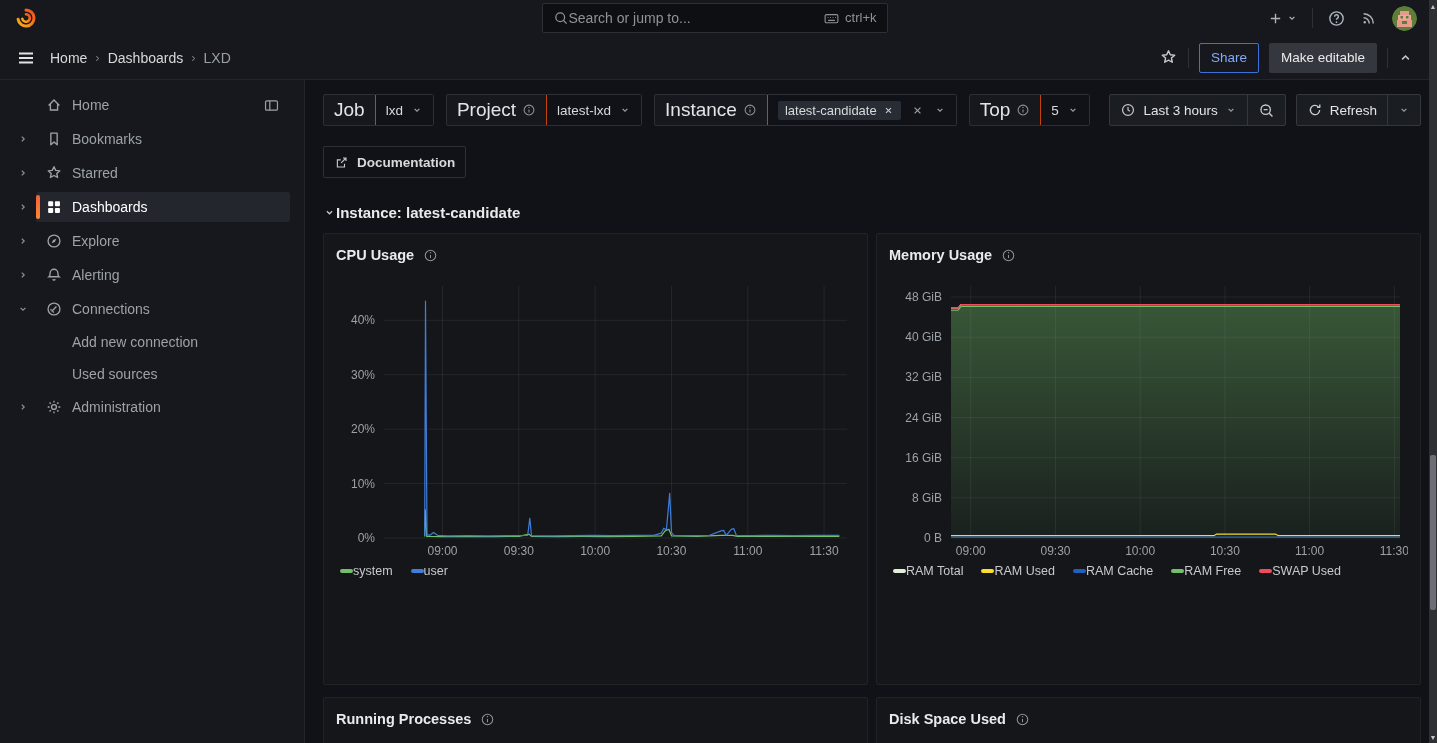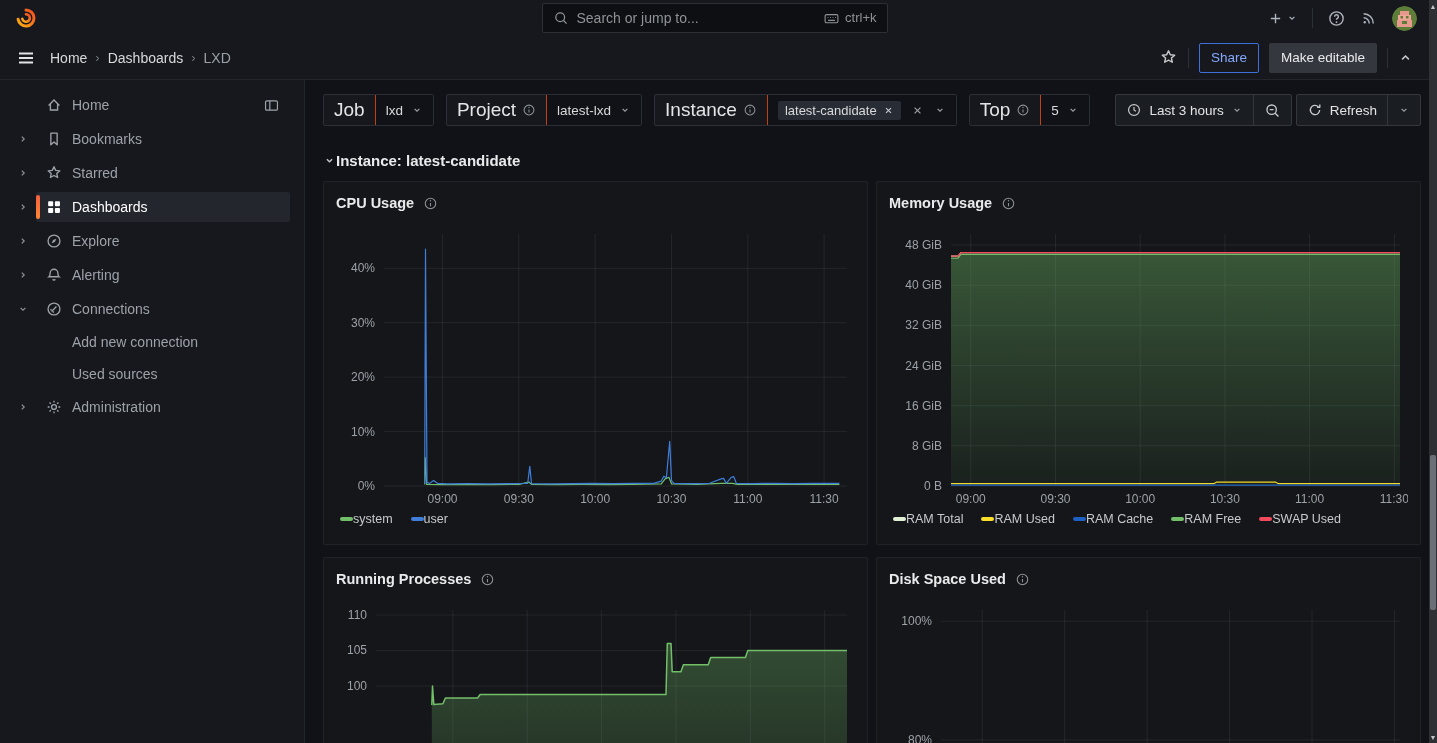--- a/index.html
+++ b/index.html
@@ -5,21 +5,21 @@
   * { margin:0; padding:0; box-sizing:border-box; }
   html,body { width:1437px; height:743px; overflow:hidden; background:#111217;
     font-family:"Liberation Sans", sans-serif; color:#d8d9da; }
 
   
   .topnav { position:fixed; top:0; left:0; right:8px; height:36px; background:#16181d;
     display:flex; align-items:center; padding:0 12px 0 14px; z-index:30; }
   .logo { width:24px; height:24px; display:flex; }
   .searchbox { position:absolute; left:50%; transform:translateX(-50%); width:346px; height:30px;
     background:#0e0f13; border:1px solid #2c3036; border-radius:2px;
-    display:flex; align-items:center; padding:0 10px; color:#8e9297; font-size:14px; gap:8px; cursor:text; }
+    display:flex; align-items:center; padding:0 10px; color:#8e9297; font-size:14px; cursor:text; }
   .searchbox .ph { flex:1; }
   .kbd-hint { display:flex; align-items:flex-start; gap:5px; color:#8e9297; font-size:13px; }
   .nav-right { margin-left:auto; display:flex; align-items:center; gap:14px; color:#aeb4bc; }
   .icon-btn { display:flex; align-items:center; gap:2px; color:#aeb4bc; background:none; border:none; cursor:pointer; }
   .vdiv { width:1px; height:20px; background:#2c3036; }
   .avatar { width:25px; height:25px; border-radius:50%; overflow:hidden; display:flex; cursor:pointer; }
 
   .breadbar { position:fixed; top:36px; left:0; right:8px; height:44px; background:#16181d;
     border-bottom:1px solid #22252b; display:flex; align-items:center; padding:0 16px; z-index:29; }
   .crumbs { display:flex; align-items:center; gap:8px; font-size:14px; margin-left:14px; }
@@ -56,32 +56,32 @@
   .var-group { display:flex; align-items:stretch; height:32px; border:1px solid #2c3036;
     border-radius:2px; background:#16181d; }
   .var-label { display:flex; align-items:center; gap:6px; padding:0 10px; font-size:19px;
     color:#e3e4e6; font-weight:500; border-right:1px solid #c2410c; }
   .var-value { display:flex; align-items:center; gap:8px; padding:0 10px; font-size:13.5px;
     color:#d8d9da; cursor:pointer; background:#111217; border:none; }
   .chip { display:flex; align-items:center; gap:6px; background:#282d35; border-radius:2px;
     padding:2px 7px; font-size:13px; color:#d8d9da; cursor:pointer; }
   .muted-ico { color:#8e9297; display:flex; }
   .docs-row { margin-top:10px; }
-  .right-controls { margin-left:auto; display:flex; gap:4px; }
+  .right-controls { margin-left:auto; display:flex; gap:10px; }
   .seg { display:flex; align-items:stretch; height:32px; border:1px solid #34383e; border-radius:2px; background:#1a1d22; }
   .seg > * { display:flex; align-items:center; gap:7px; padding:0 10px; font-size:13.5px; color:#e3e4e6;
     background:none; border:none; cursor:pointer; font-weight:500; }
   .seg > * + * { border-left:1px solid #34383e; }
 
   .section-head { display:flex; align-items:center; margin:26px 0 12px 0;
     font-size:15px; font-weight:700; color:#e9eaeb; cursor:pointer; }
 
   .dash { display:grid; grid-template-columns:1fr 1fr; gap:12px 8px; }
   .panel { background:#141619; border:1px solid rgba(204,204,220,0.07); border-radius:2px;
-    padding:10px 12px; height:364px; overflow:hidden; }
+    padding:10px 12px; height:452px; overflow:hidden; }
   .panel-head { display:flex; align-items:center; gap:9px; height:22px; }
   .panel-title { font-size:14.5px; font-weight:600; color:#e9eaeb; }
   .chart-mount { margin-top:14px; }
   .legend { display:flex; gap:18px; margin-top:4px; padding-left:4px; }
   .legend-item { display:flex; align-items:center; font-size:12.5px; color:#c7c9cc; cursor:pointer; }
   .legend-swatch { width:13px; height:4px; border-radius:2px; }
 
   
   .scrollbar { position:fixed; top:0; right:0; bottom:0; width:8px; background:#2e3034; z-index:40; }
   .scrollbar .arrow { position:absolute; left:0; width:8px; height:12px; color:#c2c4c8;
@@ -436,20 +436,30 @@
           <span>Refresh</span>
         </button>
         <button>
           <svg width="12" height="12" viewBox="0 0 20 20" fill="none" stroke="#9aa0a6" stroke-width="2">
               <path d="M6 8l4 4 4-4"></path>
             </svg>
         </button>
       </div>
     </div>
 
+    <div class="docs-row" style="flex-basis:100%;">
+      <div class="var-group" style="display:inline-flex; background:none;">
+        <button class="var-value" style="background:none;">
+          <svg width="15" height="15" viewBox="0 0 20 20" fill="none" stroke="#c7c9cc" stroke-width="1.5">
+            <path d="M12 4h4v4M16 4l-6.5 6.5M14 11.5V16H4.5V6.5H9"></path>
+            </svg>
+          <span style="font-weight:600;">Documentation</span>
+        </button>
+      </div>
+    </div>
   </div>
 
   <div class="section-head">
     <svg width="13" height="13" viewBox="0 0 20 20" fill="none" stroke="#c7c9cc" stroke-width="2">
         <path d="M6 8l4 4 4-4"></path>
       </svg>
     <span>Instance: latest-candidate</span>
   </div>
 
   <div class="dash">

